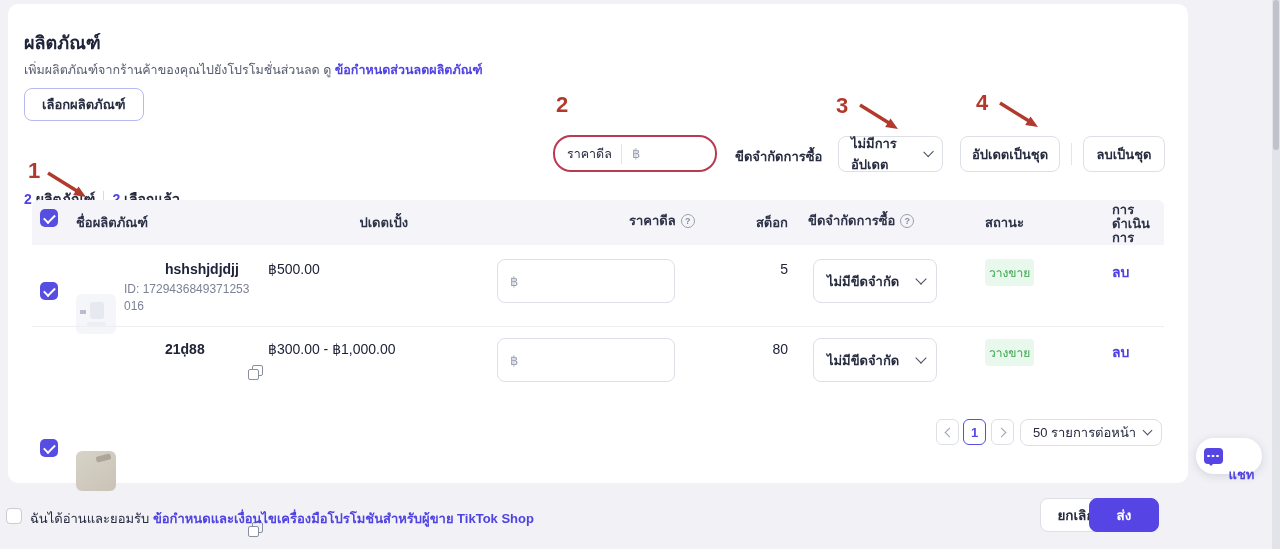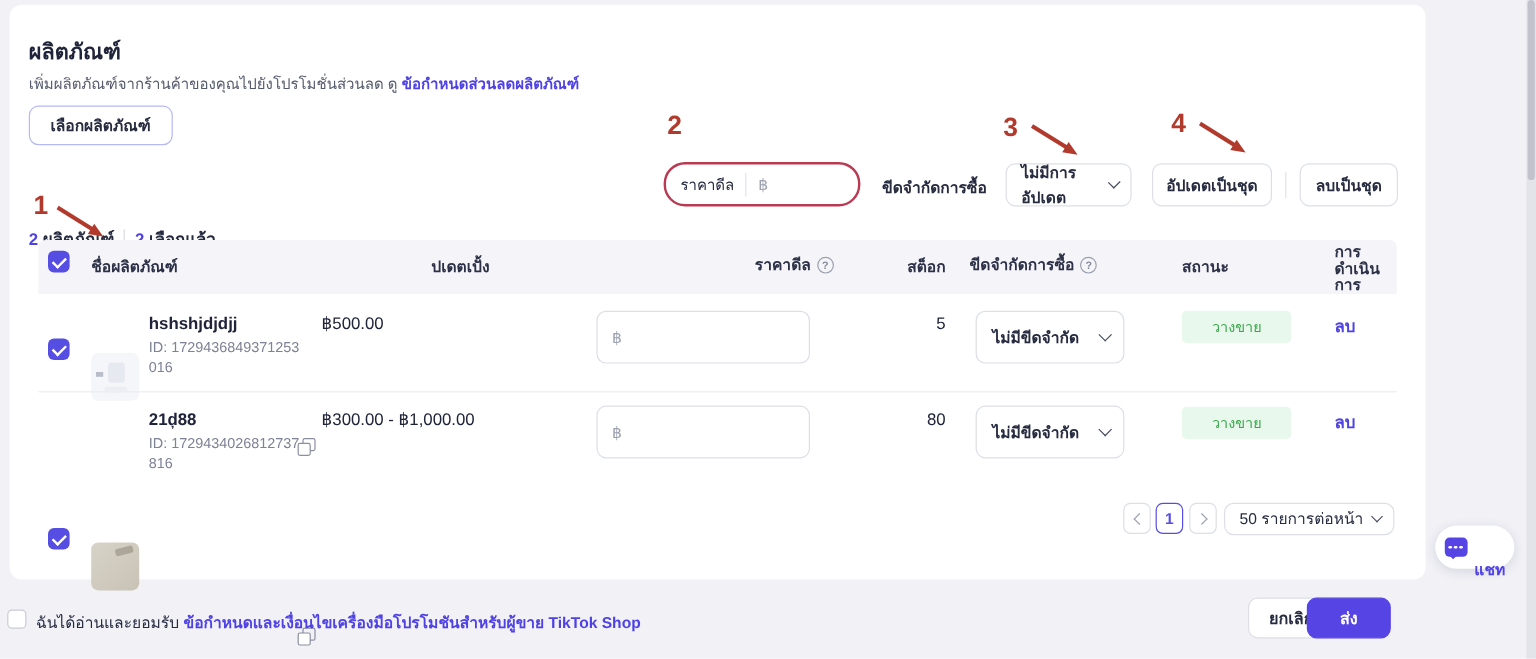--- a/index.html
+++ b/index.html
@@ -53,29 +53,29 @@
   .thead { left:32px; top:200px; width:1132px; height:45px; background:#f5f5f9; border-radius:6px 6px 0 0; }
   .th { font-size:13px; font-weight:600; color:#2c3147; }
   .chk { width:18px; height:18px; background:#564de2; border-radius:5px; position:relative; cursor:pointer; }
   .chk::after { content:""; position:absolute; left:6px; top:2.5px; width:4.5px; height:9px;
                 border:solid #fff; border-width:0 2px 2px 0; transform:rotate(45deg); }
   .qicon { display:inline-flex; width:14px; height:14px; border:1px solid #9aa0ae; border-radius:50%;
            align-items:center; justify-content:center; vertical-align:-2px; margin-left:5px; cursor:pointer; }
   .qicon::after { content:"?"; font-size:9px; color:#868c9b; font-weight:700; }
 
   .row-divider { left:32px; top:326px; width:1132px; height:1px; background:#ededf2; }
-  .pname { font-size:14px; font-weight:600; color:#20243a; }
+  .pname { font-size:14px; font-weight:600; color:#20243a;margin-left:41px; }
   .pid { font-size:12px; line-height:17px; color:#7d8294; width:132px; word-break:break-all; }
   .price { font-size:14px; color:#20243a; text-align:left; width:140px; }
   .stock { font-size:14px; color:#20243a; text-align:right; width:60px; }
   .deal-input { width:178px; height:44px; border:1px solid #dcdfe6; border-radius:8px;
                 font-size:13px; padding:0 12px; font-family:inherit; color:#262b40; outline:none; }
   .row-dd { width:124px; height:44px; padding:0 11px 0 13px; justify-content:space-between; font-size:13px; }
   .badge { display:inline-block; font-size:12px; color:#3aa64d; background:#e9f8ec;
-           padding:4px 25px; border-radius:4px; }
+           padding:4px 4px; border-radius:4px; }
   .del { font-size:14px; font-weight:700; color:#4f42e4; cursor:pointer; }
 
   .img1 { width:40px; height:40px; background:#f5f6f9; border-radius:6px; position:relative; }
   .img1::before { content:""; position:absolute; left:14px; top:8px; width:14px; height:17px;
                   background:#e7e9f0; border-radius:3px; }
   .img1::after { content:""; position:absolute; left:11px; top:28px; width:19px; height:5px;
                  background:#eceef3; border-radius:2px; }
   .img1 .dash { position:absolute; left:4px; top:16px; width:6px; height:4px; background:#b9bdc9; }
   .img2 { width:40px; height:40px; background:linear-gradient(140deg,#d8d3c8,#c8c3b5); border-radius:6px;
           position:relative; overflow:hidden; }
@@ -204,21 +204,20 @@
     <span class="abs badge" style="left:985px;top:259px">วางขาย</span>
     <span class="abs del" style="left:1112px;top:261px">ลบ</span>
   </div>
 
   <div class="abs row-divider"></div>
 
   <div>
     <div class="abs chk" style="left:40px;top:344px"></div>
     <div class="abs img2" style="left:76px;top:338px"></div>
     <div class="abs pname" style="left:124px;top:341px">21ḑ88</div>
-    <div class="abs pid" style="left:124px;top:361px">ID: 1729434026812737816</div>
     <span class="abs copyicon" style="left:248px;top:369px"></span>
     <div class="abs price" style="left:268px;top:341px">฿300.00 - ฿1,000.00</div>
     <input type="text" class="abs deal-input" style="left: 497px; top: 338px;" placeholder="฿">
     <div class="abs stock" style="left:728px;top:341px">80</div>
     <div class="abs btn row-dd" style="left:813px;top:338px">
       <span>ไม่มีขีดจำกัด</span>
       <span class="chev"></span>
     </div>
     <span class="abs badge" style="left:985px;top:339px">วางขาย</span>
     <span class="abs del" style="left:1112px;top:341px">ลบ</span>

